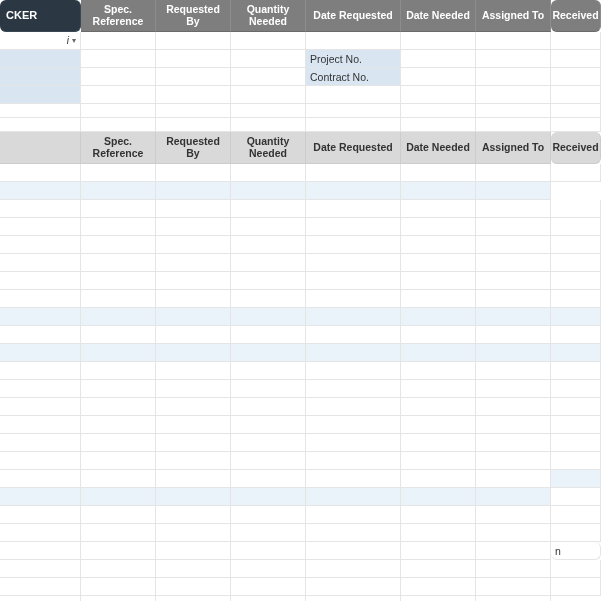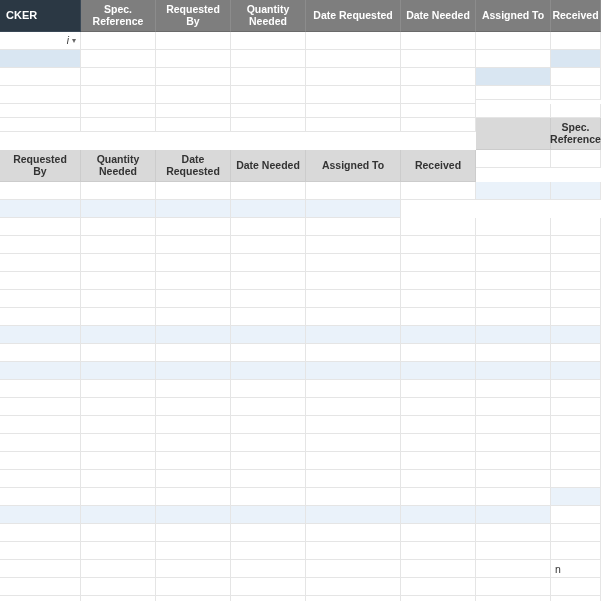--- a/index.html
+++ b/index.html
@@ -8,21 +8,21 @@
 .hdr-dark { background: #2b3844; color: #fff; font-weight: bold; padding: 5px 6px; height: 32px; display: flex; align-items: center; border-right: 1px solid #3a4856; border-bottom: 1px solid #3a4856; line-height: 1.1; }
 .hdr-gray { background: #7e7e7e; color: #fff; font-weight: bold; padding: 4px 5px; height: 32px; display: flex; align-items: center; justify-content: center; text-align: center; border-right: 1px solid #8c8c8c; border-bottom: 1px solid #6a6a6a; line-height: 1.1; font-size: 10.5px; }
 .hdr-light { background: #d9d9d9; color: #333; font-weight: bold; padding: 4px 5px; height: 32px; display: flex; align-items: center; justify-content: center; text-align: center; border-right: 1px solid #ccc; border-bottom: 1px solid #ccc; line-height: 1.1; font-size: 10.5px; }
 .cell { height: 18px; border-right: 1px solid #e5e5e5; border-bottom: 1px solid #e5e5e5; padding: 1px 4px; display: flex; align-items: center; font-size: 10.5px; }
 .cell.blue { background: #d9e6f2; }
 .cell.lightblue { background: #eaf2fa; }
 .cell.label { color: #333; }
 .filter-first { background: #fff; justify-content: flex-end; padding-right: 4px; font-size: 10px; }
 .filter-first .fi { font-style: italic; }
 .filter-first .dd { margin-left: 3px; font-size: 8px; color: #666; font-style: normal; }
-.truncate { white-space: nowrap; overflow: hidden; }
+.truncate { white-space: nowrap; overflow: hidden; border-radius: 6px; }
 </style>
 </head>
 <body>
 
 <div class="grid">
 
   <div class="hdr-dark truncate">CKER</div>
   <div class="hdr-gray">Spec. Reference</div>
   <div class="hdr-gray">Requested By</div>
   <div class="hdr-gray">Quantity Needed</div>
@@ -40,28 +40,30 @@
   <div class="cell"></div>
   <div class="cell"></div>
   <div class="cell"></div>
   <div class="cell"></div>
   <div class="cell"></div>
 
   <div class="cell blue"></div>
   <div class="cell"></div>
   <div class="cell"></div>
   <div class="cell"></div>
+  <div class="cell blue label">Project No.</div>
   <div class="cell"></div>
   <div class="cell"></div>
   <div class="cell"></div>
 
   <div class="cell blue"></div>
   <div class="cell"></div>
   <div class="cell"></div>
   <div class="cell"></div>
+  <div class="cell blue label">Contract No.</div>
   <div class="cell"></div>
   <div class="cell"></div>
   <div class="cell"></div>
 
   <div class="cell blue"></div>
   <div class="cell"></div>
   <div class="cell"></div>
   <div class="cell"></div>
   <div class="cell"></div>
   <div class="cell"></div>

